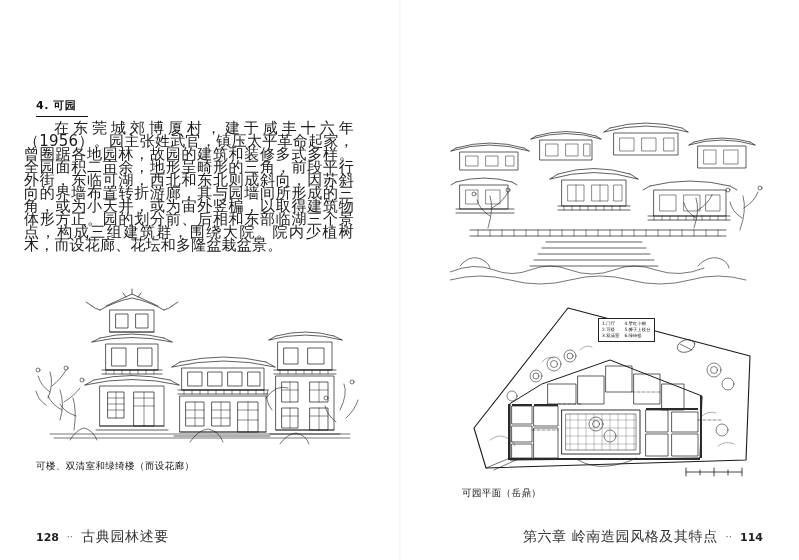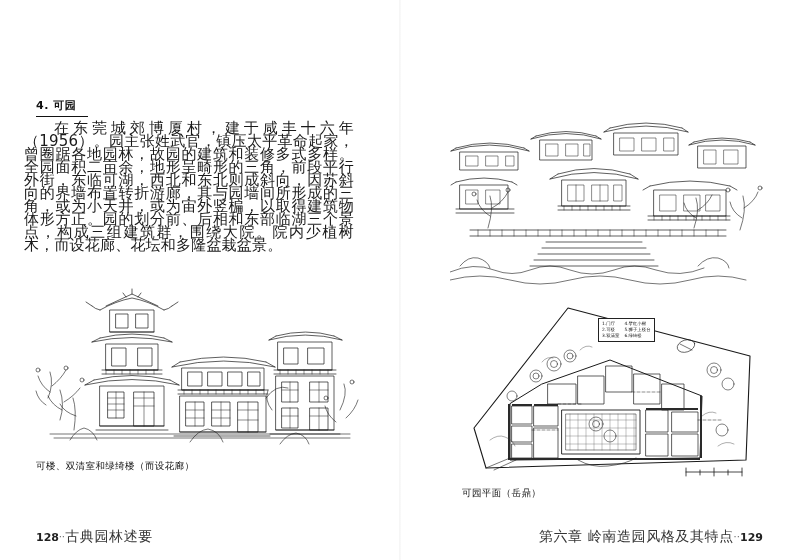--- a/index.html
+++ b/index.html
@@ -49,21 +49,21 @@
     font-size:9.5px;color:#111;letter-spacing:0.4px;white-space:nowrap;
   }
   .cap-left{left:36px;top:460px;}
   .cap-right-top{left:455px;top:288px;}
   .cap-right-bottom{left:462px;top:487px;}
 
   
   .folio{
     position:absolute;bottom:14px;
     font-size:10px;color:#222;letter-spacing:0.6px;
-    display:flex;align-items:center;gap:0;
+    display:flex;align-items:center;gap:8px;
   }
   .folio-left{left:36px;}
   .folio-right{right:36px;margin-top:16px;}
   .folio .num{font-weight:bold;font-size:11px;letter-spacing:0;}
   .folio .dots{font-size:8px;color:#444;}
   .folio .txt{font-size:14px;color:#333;}
 
   
   .fig{position:absolute;}
   .fig svg{display:block;}
@@ -412,16 +412,16 @@
 
   <div class="folio folio-left">
     <span class="num">128</span>
     <span class="dots">··</span>
     <span class="txt">古典园林述要</span>
   </div>
 
   <div class="folio folio-right">
     <span class="txt">第六章 岭南造园风格及其特点</span>
     <span class="dots">··</span>
-    <span class="num">129</span>
+    <span class="num">114</span>
   </div>
 
 </div>
 
 </body></html>

